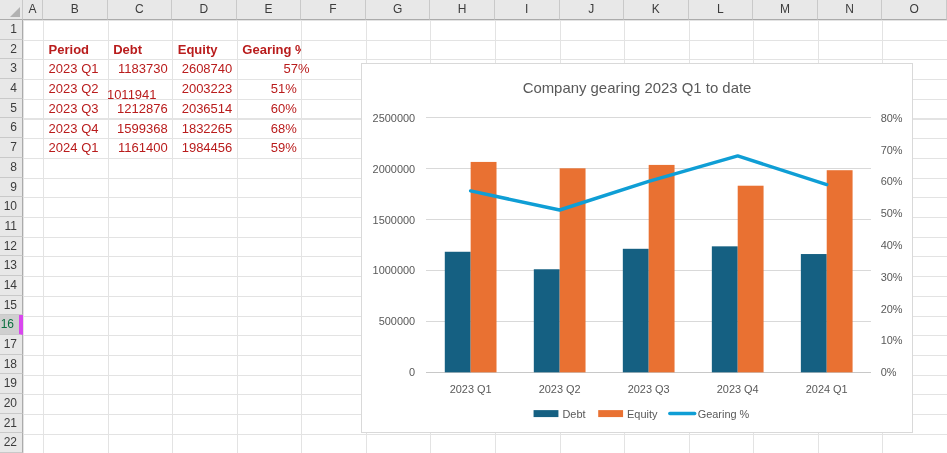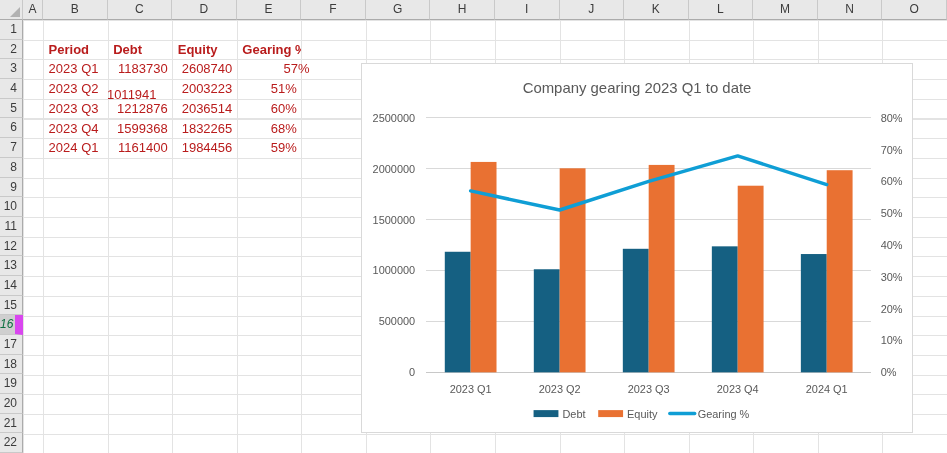--- a/index.html
+++ b/index.html
@@ -13,21 +13,21 @@
   .corner-tri { position:absolute; right:2px; bottom:2px; width:0; height:0;
     border-left:10px solid transparent; border-bottom:10px solid #B2B2B2; }
   .col-headers { position:absolute; left:23px; top:0; height:20px; right:0; display:flex; }
   .col-header { height:20px; background:#E8E8E8; border-right:1px solid #C9C9C9;
     border-bottom:1px solid #ABABAB; color:#3C3C3C; font-size:12px; line-height:19px;
     text-align:center; flex:0 0 auto; }
   .row-headers { position:absolute; left:0; top:20px; width:23px; bottom:0; }
   .row-header { width:23px; background:#E8E8E8; border-bottom:1px solid #C9C9C9;
     border-right:1px solid #ABABAB; color:#3C3C3C; font-size:12px;
     text-align:right; padding-right:5px; }
-  .row-header.active { background:#CFCFCF; color:#0C7040; border-right:8px solid #d946ef;font-style:italic; }
+  .row-header.active { background:#CFCFCF; color:#0C7040; border-right:4px solid #d946ef; }
 
   .grid-area { position:absolute; left:23px; top:20px; right:0; bottom:0; background:#fff;
     background-image:
       repeating-linear-gradient(to right, #E3E3E3 0 1px, transparent 1px 64.571px),
       repeating-linear-gradient(to bottom, #E3E3E3 0 1px, transparent 1px 19.7px);
     background-position: 20px 0, 0 0; }
 
   
   .cell { position:absolute; font-size:13px; color:#b91c1c; line-height:19.7px;
     white-space:nowrap; overflow:hidden; }

